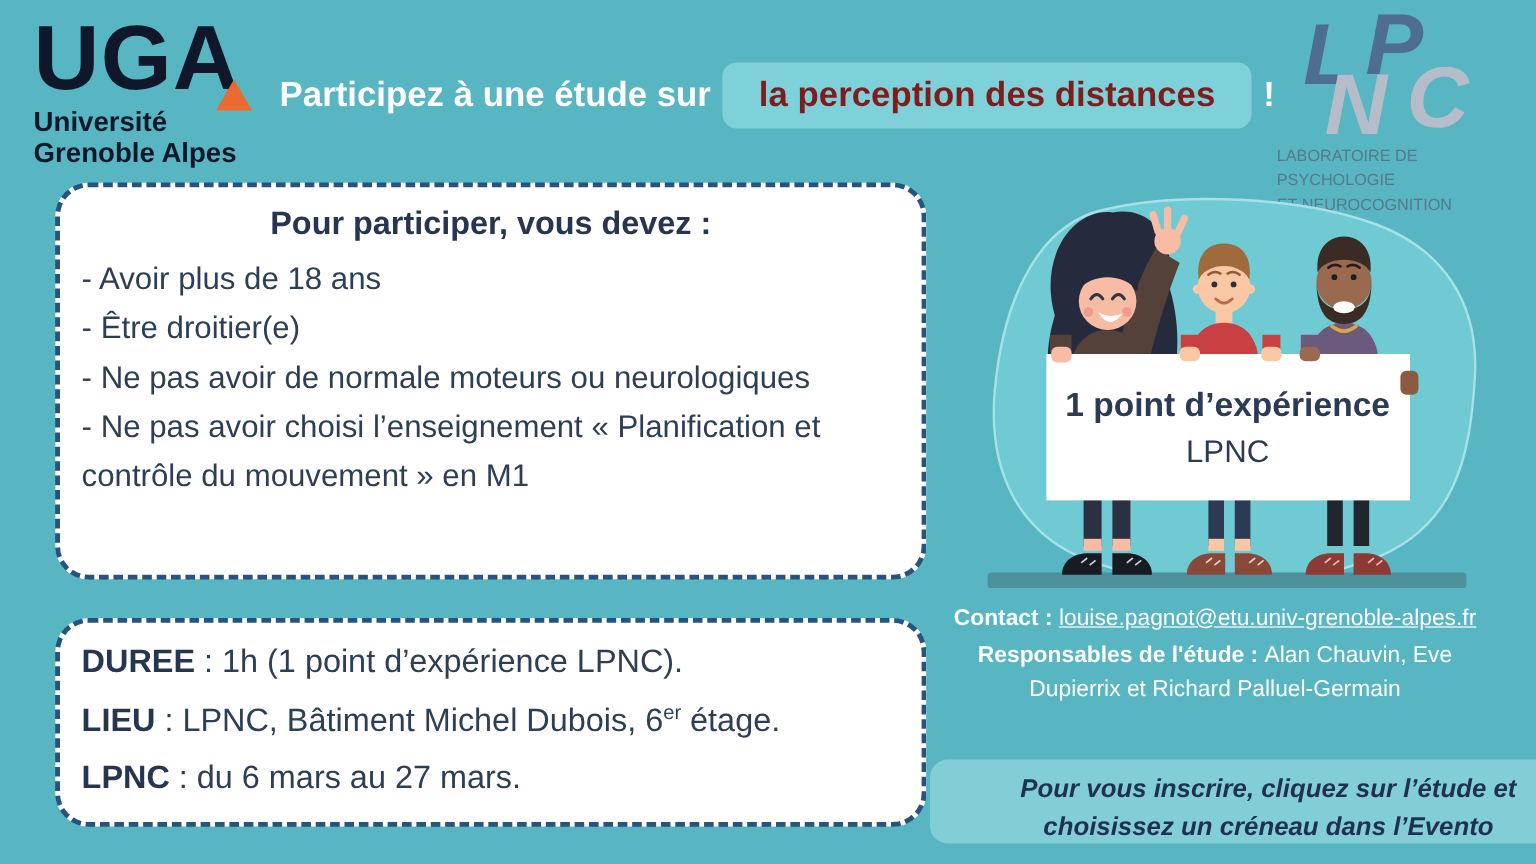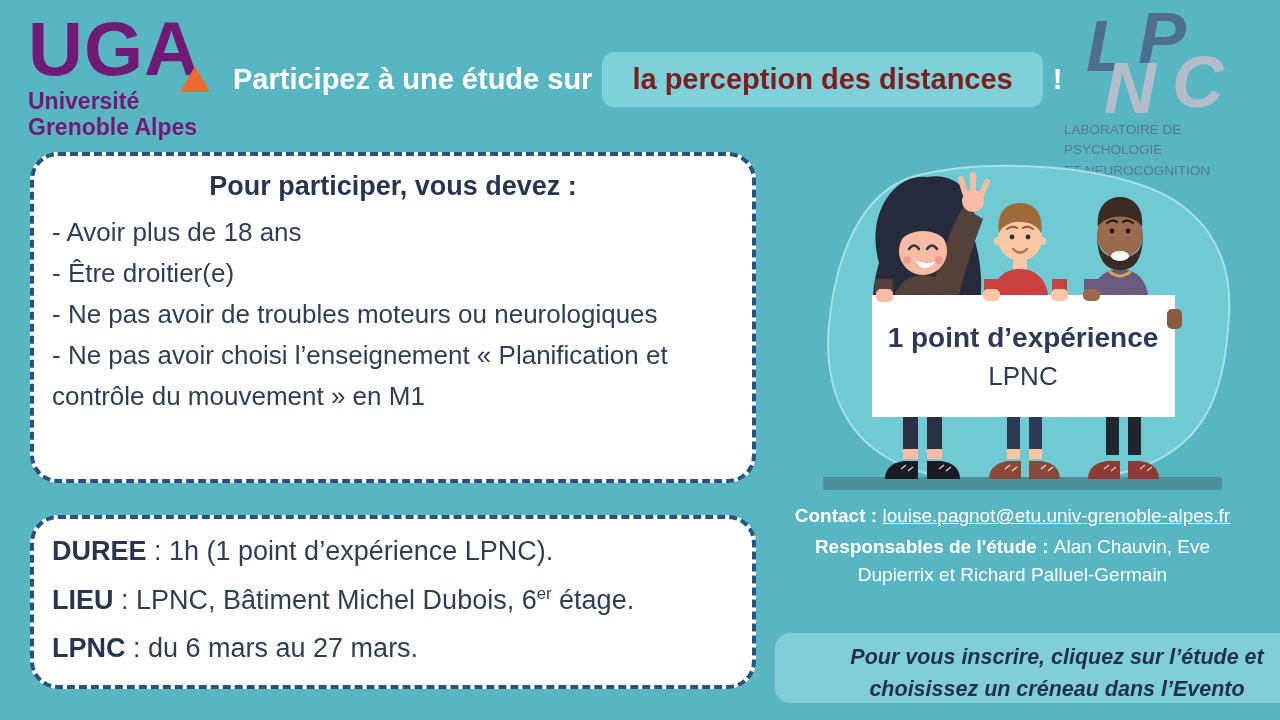--- a/index.html
+++ b/index.html
@@ -2,21 +2,21 @@
 <html><head>
 <meta charset="utf-8">
 <style>
   html,body{margin:0;padding:0;}
   .canvas{
     position:relative;width:1280px;height:720px;overflow:hidden;
     background:#57b6c2;
     font-family:"Liberation Sans",sans-serif;
   }
   
-  .uga{position:absolute;left:28px;top:14px;width:210px;color:#701a75;}
+  .uga{position:absolute;left:28px;top:14px;width:210px;color:#0f172a;}
   .uga-acronym{font-size:76px;font-weight:bold;letter-spacing:1px;line-height:70px;position:relative;}
   .uga-triangle{
     position:absolute;left:152px;top:52px;width:0;height:0;
     border-left:15px solid transparent;border-right:15px solid transparent;
     border-bottom:26px solid #ea6a2f;
   }
   .uga-name{font-size:23px;font-weight:bold;line-height:26px;margin-top:4px;}
   
   .title{position:absolute;left:233px;top:48px;height:62px;display:flex;align-items:center;}
   .title-prefix,.title-suffix{color:#ffffff;font-weight:bold;font-size:29px;white-space:nowrap;}
@@ -28,21 +28,21 @@
   .lpnc{position:absolute;left:1050px;top:0;width:230px;height:165px;}
   .lpnc-letter{position:absolute;font-weight:bold;font-style:italic;font-size:72px;line-height:72px;}
   .lpnc-l{left:36px;top:10px;color:#4d6e8e;}
   .lpnc-p{left:88px;top:2px;color:#4d6e8e;}
   .lpnc-n{left:54px;top:52px;color:#b5bdca;}
   .lpnc-c{left:122px;top:46px;color:#b5bdca;}
   .lpnc-caption{position:absolute;left:14px;top:120px;width:205px;font-size:13.5px;line-height:1.5;color:#577a8a;}
   
   .dashed-box{
     position:absolute;background:#ffffff;border:4px dashed #26547e;border-radius:28px;
-    box-sizing:border-box;color:#2d3e57;
+    box-sizing:border-box;color:#2d3e57;margin-left:16px;
   }
   .box-conditions{left:30px;top:152px;width:726px;height:331px;}
   .box-conditions h2{margin:15px 10px 10px 10px;text-align:center;font-size:27px;color:#273650;}
   .cond-list{padding:0 12px 0 18px;font-size:26px;line-height:1.58;}
   .box-details{left:30px;top:515px;width:726px;height:174px;}
   .details-row{font-size:27px;margin:17px 0 0 18px;}
   .details-row b{color:#273650;}
   .details-row sup{font-size:0.62em;}
   
   .illus{position:absolute;left:815px;top:163px;width:425px;height:330px;}
@@ -91,21 +91,21 @@
       <div>LABORATOIRE DE PSYCHOLOGIE</div>
       <div>ET NEUROCOGNITION</div>
     </div>
   </div>
 
   <div class="dashed-box box-conditions">
     <h2>Pour participer, vous devez :</h2>
     <div class="cond-list">
       <div>- Avoir plus de 18 ans</div>
       <div>- Être droitier(e)</div>
-      <div>- Ne pas avoir de troubles moteurs ou neurologiques</div>
+      <div>- Ne pas avoir de normale moteurs ou neurologiques</div>
       <div>- Ne pas avoir choisi l’enseignement « Planification et contrôle du mouvement » en M1</div>
     </div>
   </div>
 
   <div class="dashed-box box-details">
     <div class="details-row">
       <b>DUREE</b><span> : 1h (1 point d’expérience LPNC).</span>
     </div>
     <div class="details-row">
       <b>LIEU</b><span> : LPNC, Bâtiment Michel Dubois, 6</span><sup>er</sup><span> étage.</span>

